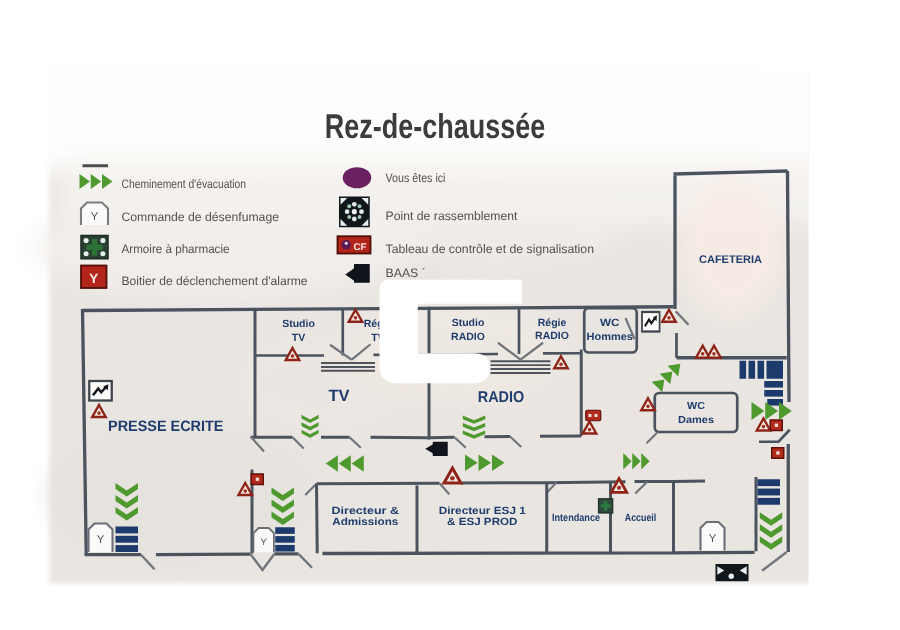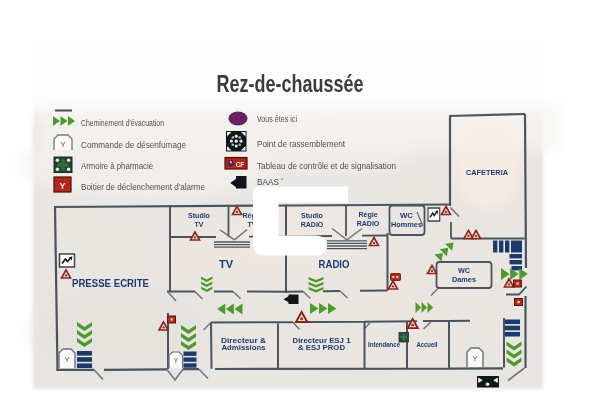--- a/index.html
+++ b/index.html
@@ -1,16 +1,16 @@
 <!DOCTYPE html>
 <html><head>
 <meta charset="utf-8">
 <style>
   html,body{margin:0;padding:0;background:#ffffff;}
-  .page{position:relative;width:600px;height:420px;background:#ffffff;overflow:hidden;
+  .page{position:relative;width:539px;height:420px;background:#ffffff;overflow:hidden;
         font-family:"Liberation Sans", sans-serif;}
   svg{position:absolute;left:0;top:0;}
   text{font-family:"Liberation Sans", sans-serif;}
 </style>
 </head>
 <body>
 <div class="page">
 <svg width="600" height="420" viewBox="0 0 600 420">
 <defs>
   <filter id="soft" x="-60%" y="-60%" width="220%" height="220%">

